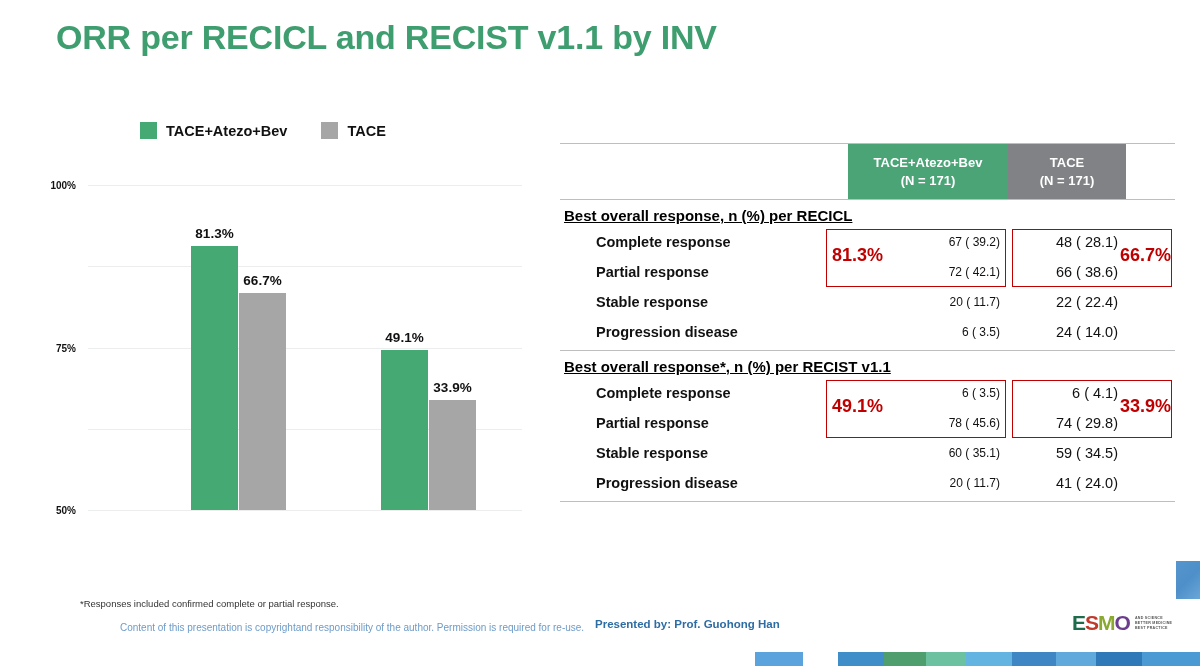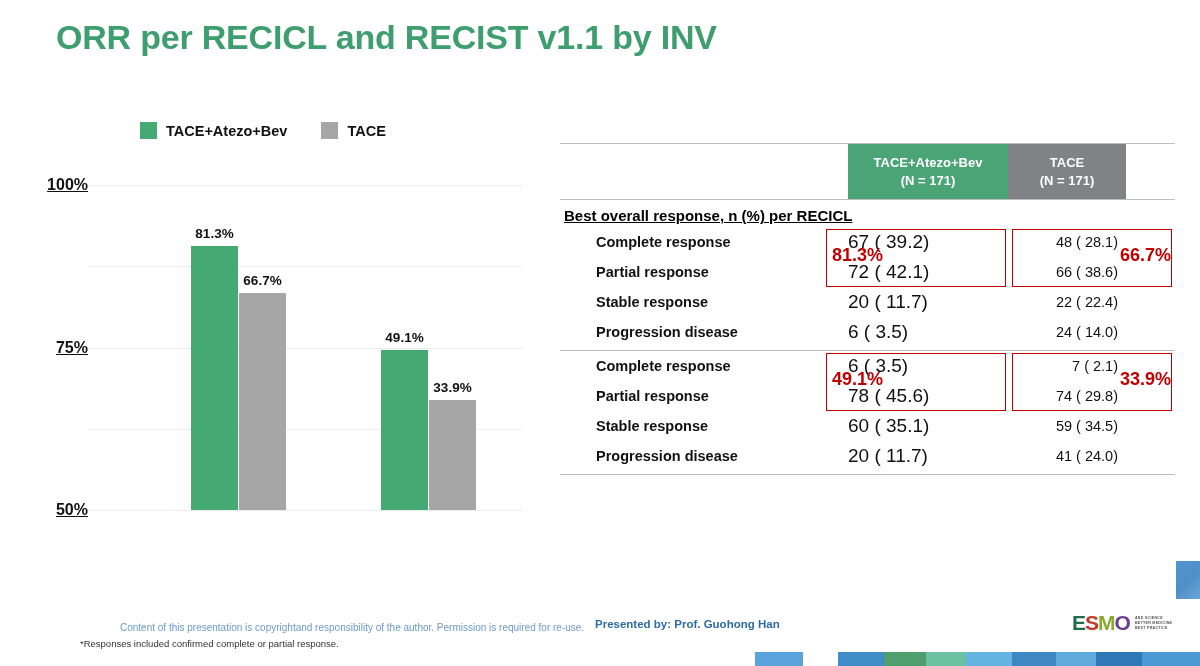--- a/index.html
+++ b/index.html
@@ -31,23 +31,23 @@
   #chart{
     position:absolute;left:26px;top:175px;width:500px;height:360px;
   }
   #plot{
     position:absolute;left:62px;top:10px;right:4px;height:325px;
   }
   .gridline{
     position:absolute;left:0;right:0;height:1px;background:#eceded;
   }
   .ytick{
-    position:absolute;right:100%;
+    position:absolute;right:100%;margin-right:12px;
     transform:translateY(-50%);
-    font-size:16px;font-weight:bold;color:#111;white-space:nowrap;text-decoration:underline;
+    font-size:10px;font-weight:bold;color:#111;white-space:nowrap;
   }
   .bar{
     position:absolute;bottom:0;width:47px;
   }
   .bar-value{
     position:absolute;left:50%;transform:translateX(-50%);
     bottom:100%;margin-bottom:5px;
     font-size:13.5px;font-weight:bold;color:#111;white-space:nowrap;
   }
   
@@ -70,43 +70,43 @@
     font-size:15px;font-weight:bold;color:#000000;
     padding:7px 0 3px 4px;
     text-decoration:underline;
   }
   .trow{position:relative;height:30px;}
   .rlabel{
     position:absolute;left:36px;top:50%;transform:translateY(-50%);
     font-size:14.5px;font-weight:bold;color:#111;white-space:nowrap;
   }
   .v1{
-    position:absolute;left:288px;width:152px;
+    position:absolute;left:288px;width:152px;text-align:right;
     top:50%;transform:translateY(-50%);
-    font-size:19px;color:#111;white-space:nowrap;
+    font-size:12px;color:#111;white-space:nowrap;
   }
   .v2{
     position:absolute;left:448px;width:110px;text-align:right;
     top:50%;transform:translateY(-50%);
     font-size:14.5px;color:#111;white-space:nowrap;
   }
   .sec-underline{
     height:0;border-bottom:1.5px solid #bcbec0;margin-top:3px;
   }
   .redbox{
     position:absolute;border:1.7px solid #c00000;pointer-events:none;
   }
   .redpct{
     position:absolute;color:#c00000;font-weight:bold;font-size:18px;
     white-space:nowrap;
   }
   
   #footnote{
     position:absolute;left:80px;top:598px;
-    font-size:9.5px;color:#333;margin-top:40px;
+    font-size:9.5px;color:#333;
   }
   #copyright{
     position:absolute;left:80px;top:622px;
     font-size:10px;color:#6d9bc8;margin-left:40px;
   }
   #presenter{
     position:absolute;left:595px;top:618px;
     font-size:11.5px;font-weight:bold;color:#2e6ca4;
   }
   
@@ -208,25 +208,26 @@
             <div class="v2">24 ( 14.0)</div>
           </div>
           <div class="redbox" style="left: 266px; top: 2px; width: 178px; height: 56px;"></div>
           <div class="redpct" style="left: 272px; top: 18px;">81.3%</div>
           <div class="redbox" style="left: 452px; top: 2px; width: 158px; height: 56px;"></div>
           <div class="redpct" style="left: 560px; top: 18px;">66.7%</div>
         </div>
         <div class="sec-underline"></div>
       </div>
       <div style="position: relative;">
+        <div class="section-title">Best overall response*, n (%) per RECIST v1.1</div>
         <div style="position: relative;">
           <div class="trow">
             <div class="rlabel">Complete response</div>
             <div class="v1">6 ( 3.5)</div>
-            <div class="v2">7 ( 2.1)</div>
+            <div class="v2">6 ( 4.1)</div>
           </div>
           <div class="trow">
             <div class="rlabel">Partial response</div>
             <div class="v1">78 ( 45.6)</div>
             <div class="v2">74 ( 29.8)</div>
           </div>
           <div class="trow">
             <div class="rlabel">Stable response</div>
             <div class="v1">60 ( 35.1)</div>
             <div class="v2">59 ( 34.5)</div>

